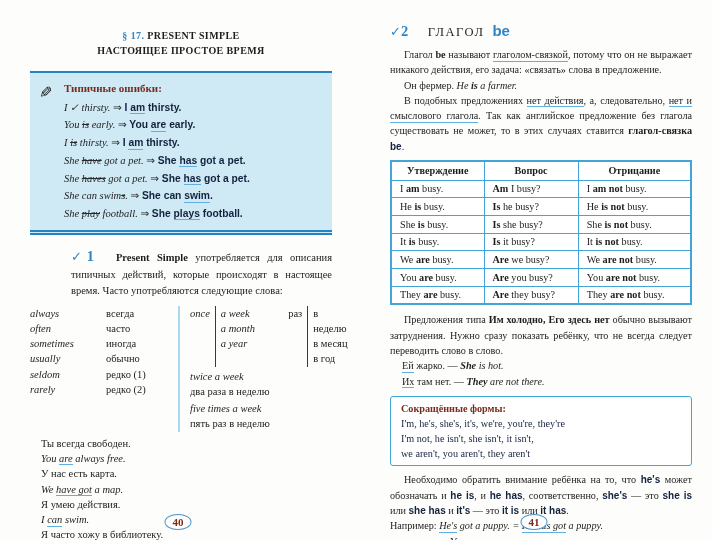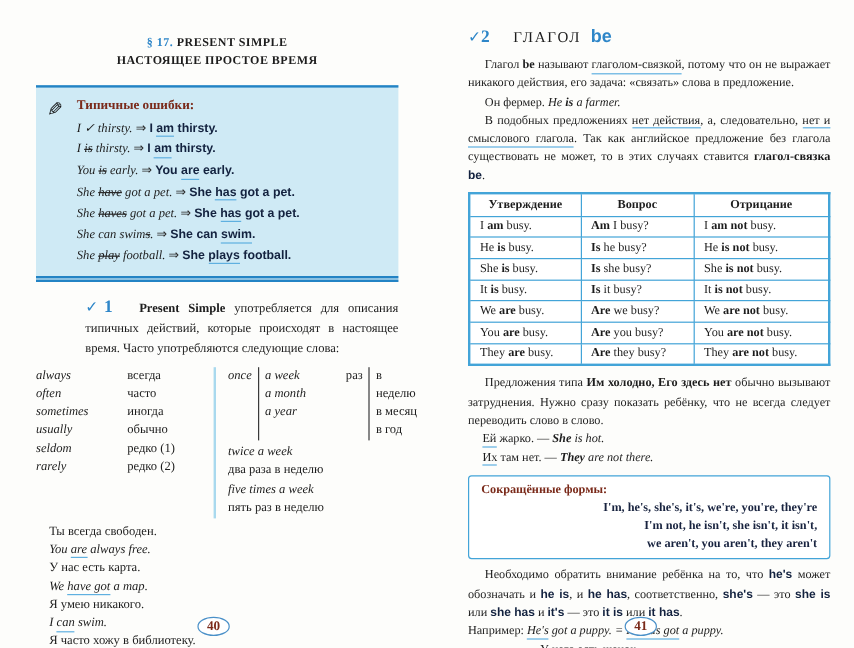--- a/index.html
+++ b/index.html
@@ -77,43 +77,43 @@
   .be-table th{font-weight:bold;text-align:center;padding:2px 4px;font-size:10.2px;}
   .be-table td{text-align:left;padding:1.5px 8px;font-size:10.2px;}
 
   .cold-ex{margin-left:12px;line-height:1.5;}
 
   .contr-box{
     margin:7px 0 6px;border:1.5px solid #43a4d8;border-radius:3px;
     padding:4px 10px;line-height:1.48;background:#fff;
   }
   .contr-title{color:#7a2a1a;font-weight:bold;}
-  .contr-line{font-weight:bold;color:#18233f;text-align:right;}
+  .contr-line{font-weight:normal;color:#18233f;}
 
   .bottom-ex{line-height:1.5;}
   .bottom-ex-indent{margin-left:60px;}
 </style>
 </head>
 <body>
 
 <div class="spread">
 
   <div class="page page-left">
 
     <div class="main-title">
       <div><span class="sec-mark">§ 17.</span> <span>PRESENT SIMPLE</span></div>
       <div>НАСТОЯЩЕЕ ПРОСТОЕ ВРЕМЯ</div>
     </div>
 
     <div class="errors-box">
       <span class="pencil">✎</span>
       <div class="errors-title">Типичные ошибки:</div>
       <div class="err-line"><span class="it">I ✓ thirsty. </span><span class="arr">⇒ </span><span class="sans">I </span><span class="sans u">am</span><span class="sans"> thirsty.</span></div>
+      <div class="err-line"><span class="it">You </span><span class="it st">is</span><span class="it"> early. </span><span class="arr">⇒ </span><span class="sans">You </span><span class="sans u">are</span><span class="sans"> early.</span></div>
       <div class="err-line"><span class="it">I </span><span class="it st">is</span><span class="it"> thirsty. </span><span class="arr">⇒ </span><span class="sans">I </span><span class="sans u">am</span><span class="sans"> thirsty.</span></div>
-      <div class="err-line"><span class="it">You </span><span class="it st">is</span><span class="it"> early. </span><span class="arr">⇒ </span><span class="sans">You </span><span class="sans u">are</span><span class="sans"> early.</span></div>
       <div class="err-line"><span class="it">She </span><span class="it st">have</span><span class="it"> got a pet. </span><span class="arr">⇒ </span><span class="sans">She </span><span class="sans u">has</span><span class="sans"> got a pet.</span></div>
       <div class="err-line"><span class="it">She </span><span class="it st">haves</span><span class="it"> got a pet. </span><span class="arr">⇒ </span><span class="sans">She </span><span class="sans u">has</span><span class="sans"> got a pet.</span></div>
       <div class="err-line"><span class="it">She can swim</span><span class="it st">s</span><span class="it">. </span><span class="arr">⇒ </span><span class="sans">She can </span><span class="sans u">swim</span><span class="sans">.</span></div>
       <div class="err-line"><span class="it">She </span><span class="it st">play</span><span class="it"> football. </span><span class="arr">⇒ </span><span class="sans">She </span><span class="sans u">plays</span><span class="sans"> football.</span></div>
     </div>
 
     <div class="sec1">
       <div class="sec1-row">
         <span class="check-mark">✓</span><span class="sec-num">1</span>&nbsp;&nbsp;&nbsp;<span class="para"><span class="b">Present Simple</span><span> употребляется для описания типичных действий, которые происходят в настоящее время. Часто употребляются следующие слова:</span></span>
       </div>
@@ -175,21 +175,21 @@
     <div class="examples">
       <div>
         <div class="ex-ru">Ты всегда свободен.</div>
         <div class="ex-en"><span class="it">You </span><span class="it u">are</span><span class="it"> always free.</span></div>
       </div>
       <div>
         <div class="ex-ru">У нас есть карта.</div>
         <div class="ex-en"><span class="it">We </span><span class="it u">have got</span><span class="it"> a map.</span></div>
       </div>
       <div>
-        <div class="ex-ru">Я умею никакого.</div>
+        <div class="ex-ru">Я умею действия.</div>
         <div class="ex-en"><span class="it">I </span><span class="it u">can</span><span class="it"> swim.</span></div>
       </div>
       <div>
         <div class="ex-ru">Я часто хожу в библиотеку.</div>
 
       </div>
 
     </div>
 
     <div class="page-num">40</div>

